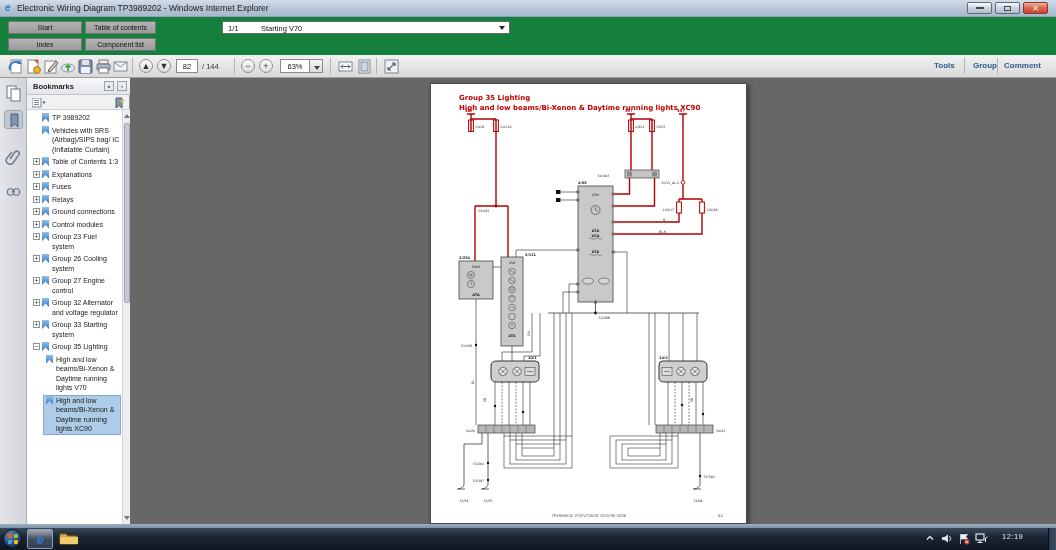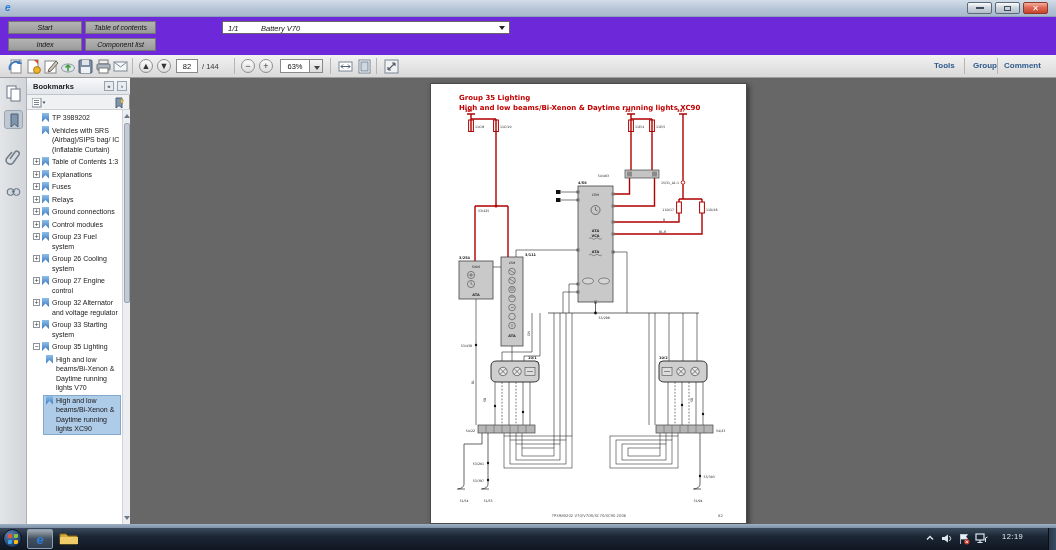--- a/index.html
+++ b/index.html
@@ -9,21 +9,21 @@
   
   #titlebar{left:0;top:0;width:1056px;height:17px;background:linear-gradient(#d3dde9,#b4c3d5 60%,#a9b9cc);border-bottom:1px solid #8da0b6;}
   #titlebar .ttl{left:17px;top:3px;font-size:8.5px;color:#1c1c1c;}
   .ie-e{font-weight:bold;font-style:italic;color:#2b7cd3;font-size:10px;line-height:10px;}
   .winbtn{top:2px;width:25px;height:12px;border:1px solid #5b6b7c;border-radius:2px;background:linear-gradient(#fdfdfd,#cfd6de 45%,#b3bdc9);}
   .winbtn span{display:block;margin:4px auto 0;width:8px;height:2px;background:#3d4b5a;}
   #btn-close{background:linear-gradient(#f2b0a2,#e06b55 45%,#c8432c);border-color:#8e3a2a;}
   #btn-close::before{content:"✕";display:block;text-align:center;font-size:8px;line-height:11px;color:#fff;}
   #btn-max span{width:7px;height:5px;background:none;border:1.5px solid #3d4b5a;margin-top:2.5px;}
   
-  #appheader{left:0;top:17px;width:1056px;height:48px;background:#6d28d9;font-style:italic;}
+  #appheader{left:0;top:17px;width:1056px;height:48px;background:#15803d;}
   .navbtn{height:13px;background:linear-gradient(#b4b4b4,#9a9a9a);border:1px solid #747474;font-size:7px;color:#111;text-align:center;line-height:12px;}
   #dd{left:222px;top:4px;width:288px;height:13px;background:#fff;border:1px solid #666;font-size:7.5px;color:#111;}
   #dd .c{left:5px;top:2px;} #dd .v{left:38px;top:2px;}
   #dd .chev{right:4px;top:4px;width:0;height:0;border-left:3.5px solid transparent;border-right:3.5px solid transparent;border-top:4.5px solid #222;}
   
   #toolbar{left:0;top:55px;width:1056px;height:23px;background:linear-gradient(#f2f2f2,#d9d9d9);border-bottom:1px solid #9e9e9e;}
   .tico{top:3px;width:17px;height:17px;}
   .tsep{top:3px;width:1px;height:16px;background:#b5b5b5;}
   .roundbtn{top:4px;width:14px;height:14px;border-radius:50%;background:linear-gradient(#fcfcfc,#dcdcdc);border:1px solid #8f8f8f;text-align:center;font-size:9px;line-height:12px;color:#333;}
   #pagebox{left:176px;top:4px;width:22px;height:14px;background:#fff;border:1px solid #8a8a8a;font-size:7.5px;text-align:center;line-height:13px;color:#111;}
@@ -74,37 +74,38 @@
   .tt{font-size:7px;fill:#c00000;font-weight:bold;}
   .tf{font-size:3.8px;fill:#555;}
 </style>
 </head>
 <body>
 
 <div id="stage">
 
   <div id="titlebar" class="abs">
     <span class="abs ie-e" style="left:5px;top:3px;">e</span>
+    <span class="abs ttl">Electronic Wiring Diagram TP3989202 - Windows Internet Explorer</span>
     <div class="abs winbtn" id="btn-min" style="left:967px;">
         <span></span>
       </div>
     <div class="abs winbtn" id="btn-max" style="left:995px;">
         <span></span>
       </div>
     <div class="abs winbtn" id="btn-close" style="left:1023px;"></div>
   </div>
 
   <div id="appheader" class="abs">
     <div class="abs navbtn" style="left:8px;top:4px;width:74px;">Start</div>
     <div class="abs navbtn" style="left:85px;top:4px;width:71px;">Table of contents</div>
     <div class="abs navbtn" style="left:8px;top:21px;width:74px;">Index</div>
     <div class="abs navbtn" style="left:85px;top:21px;width:71px;">Component list</div>
     <div id="dd" class="abs">
       <span class="abs c">1/1</span>
-      <span class="abs v">Battery V70</span>
+      <span class="abs v">Starting V70</span>
       <span class="abs chev"></span>
     </div>
   </div>
 
   <div id="toolbar" class="abs">
     <svg class="abs tico" style="left:7px" viewBox="0 0 17 17">
         <rect x="4" y="2" width="10" height="13" fill="#fff" stroke="#888"></rect>
         <path d="M3 12 a6 6 0 0 1 9-7" fill="none" stroke="#3b79c4" stroke-width="2"></path>
         <path d="M12 2 l3 4 -5 0 z" fill="#3b79c4"></path>
       </svg>

